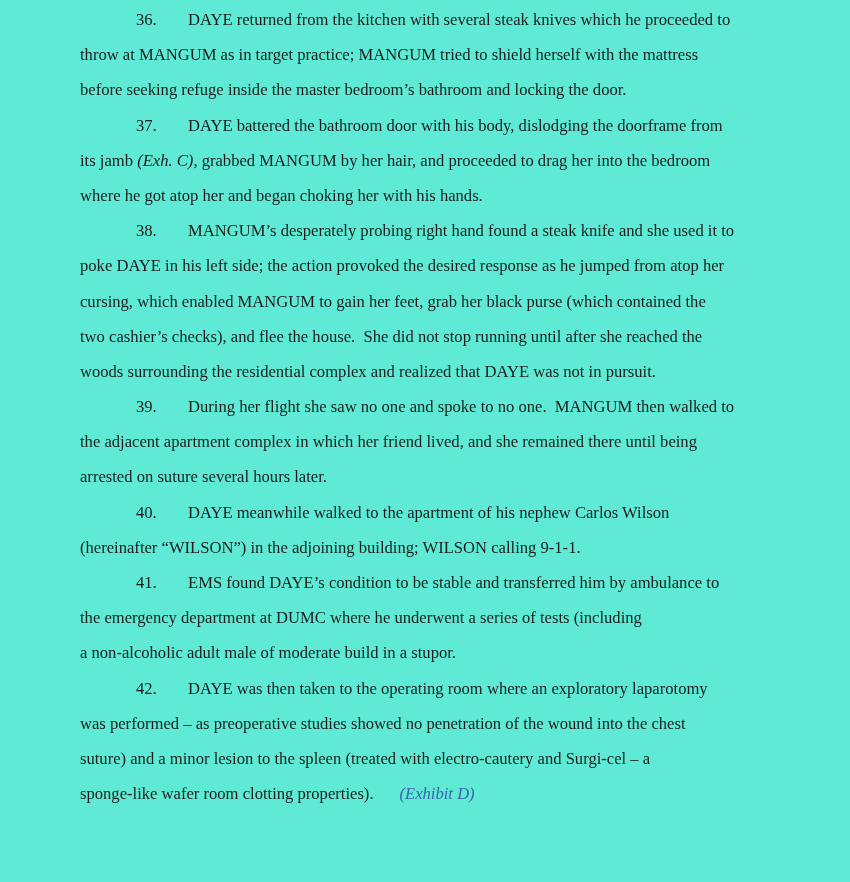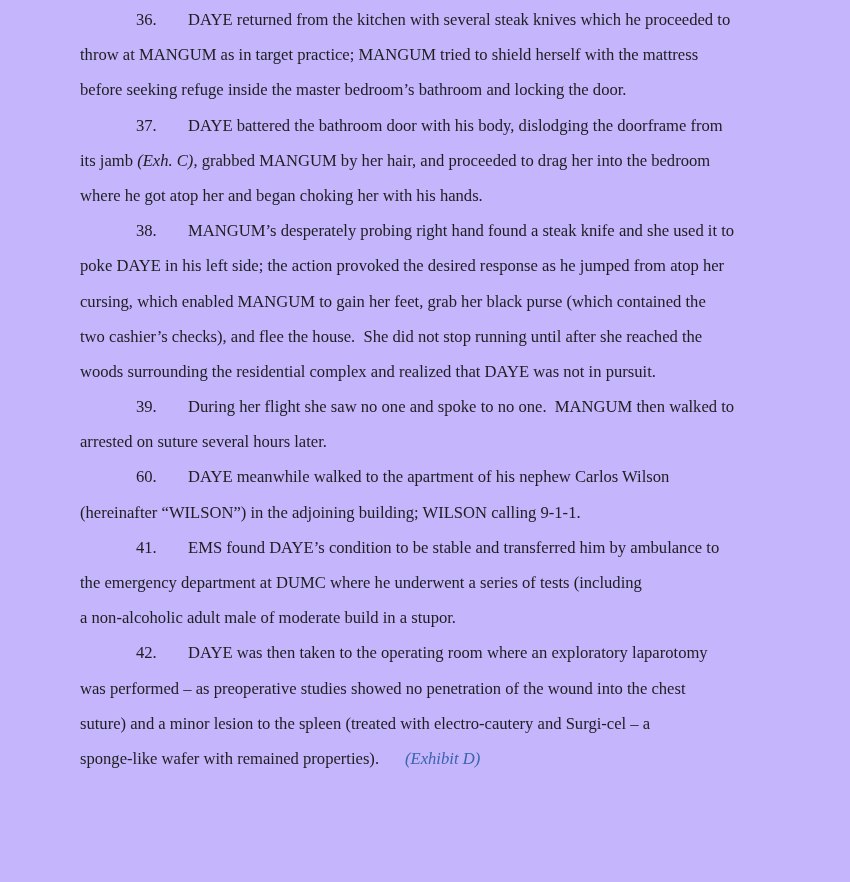--- a/index.html
+++ b/index.html
@@ -31,21 +31,21 @@
   .exhibit-link {
     font-style: italic;
     margin-left: 26px;
     cursor: pointer;
     text-decoration: none;
   }
 </style>
 </head>
 <body>
 
-<div class="page" style="color: rgb(30, 30, 30); background: #c4b5fd;">
+<div class="page" style="color: rgb(30, 30, 30); background: #5eead4;">
 
   <div class="para">
     <div class="line"><span class="pnum">36.</span><span>DAYE returned from the kitchen with several steak knives which he proceeded to</span></div>
     <div class="line"><span>throw at MANGUM as in target practice; MANGUM tried to shield herself with the mattress</span></div>
     <div class="line"><span>before seeking refuge inside the master bedroom’s bathroom and locking the door.</span></div>
   </div>
 
   <div class="para">
     <div class="line"><span class="pnum">37.</span><span>DAYE battered the bathroom door with his body, dislodging the doorframe from</span></div>
     <div class="line"><span>its jamb </span><span class="it">(Exh. C)</span><span>, grabbed MANGUM by her hair, and proceeded to drag her into the bedroom</span></div>
@@ -55,34 +55,35 @@
   <div class="para">
     <div class="line"><span class="pnum">38.</span><span>MANGUM’s desperately probing right hand found a steak knife and she used it to</span></div>
     <div class="line"><span>poke DAYE in his left side; the action provoked the desired response as he jumped from atop her</span></div>
     <div class="line"><span>cursing, which enabled MANGUM to gain her feet, grab her black purse (which contained the</span></div>
     <div class="line"><span>two cashier’s checks), and flee the house.  She did not stop running until after she reached the</span></div>
     <div class="line"><span>woods surrounding the residential complex and realized that DAYE was not in pursuit.</span></div>
   </div>
 
   <div class="para">
     <div class="line"><span class="pnum">39.</span><span>During her flight she saw no one and spoke to no one.  MANGUM then walked to</span></div>
+    <div class="line"><span>the adjacent apartment complex in which her friend lived, and she remained there until being</span></div>
     <div class="line"><span>arrested on suture several hours later.</span></div>
   </div>
 
   <div class="para">
-    <div class="line"><span class="pnum">60.</span><span>DAYE meanwhile walked to the apartment of his nephew Carlos Wilson</span></div>
+    <div class="line"><span class="pnum">40.</span><span>DAYE meanwhile walked to the apartment of his nephew Carlos Wilson</span></div>
     <div class="line"><span>(hereinafter “WILSON”) in the adjoining building; WILSON calling 9-1-1.</span></div>
   </div>
 
   <div class="para">
     <div class="line"><span class="pnum">41.</span><span>EMS found DAYE’s condition to be stable and transferred him by ambulance to</span></div>
     <div class="line"><span>the emergency department at DUMC where he underwent a series of tests (including</span></div>
     <div class="line"><span>a non-alcoholic adult male of moderate build in a stupor.</span></div>
   </div>
 
   <div class="para">
     <div class="line"><span class="pnum">42.</span><span>DAYE was then taken to the operating room where an exploratory laparotomy</span></div>
     <div class="line"><span>was performed – as preoperative studies showed no penetration of the wound into the chest</span></div>
     <div class="line"><span>suture) and a minor lesion to the spleen (treated with electro-cautery and Surgi-cel – a</span></div>
-    <div class="line"><span>sponge-like wafer with remained properties).</span><span class="exhibit-link" style="color: rgb(60, 99, 174);">(Exhibit D)</span></div>
+    <div class="line"><span>sponge-like wafer room clotting properties).</span><span class="exhibit-link" style="color: rgb(60, 99, 174);">(Exhibit D)</span></div>
   </div>
 
 </div>
 
 </body></html>

